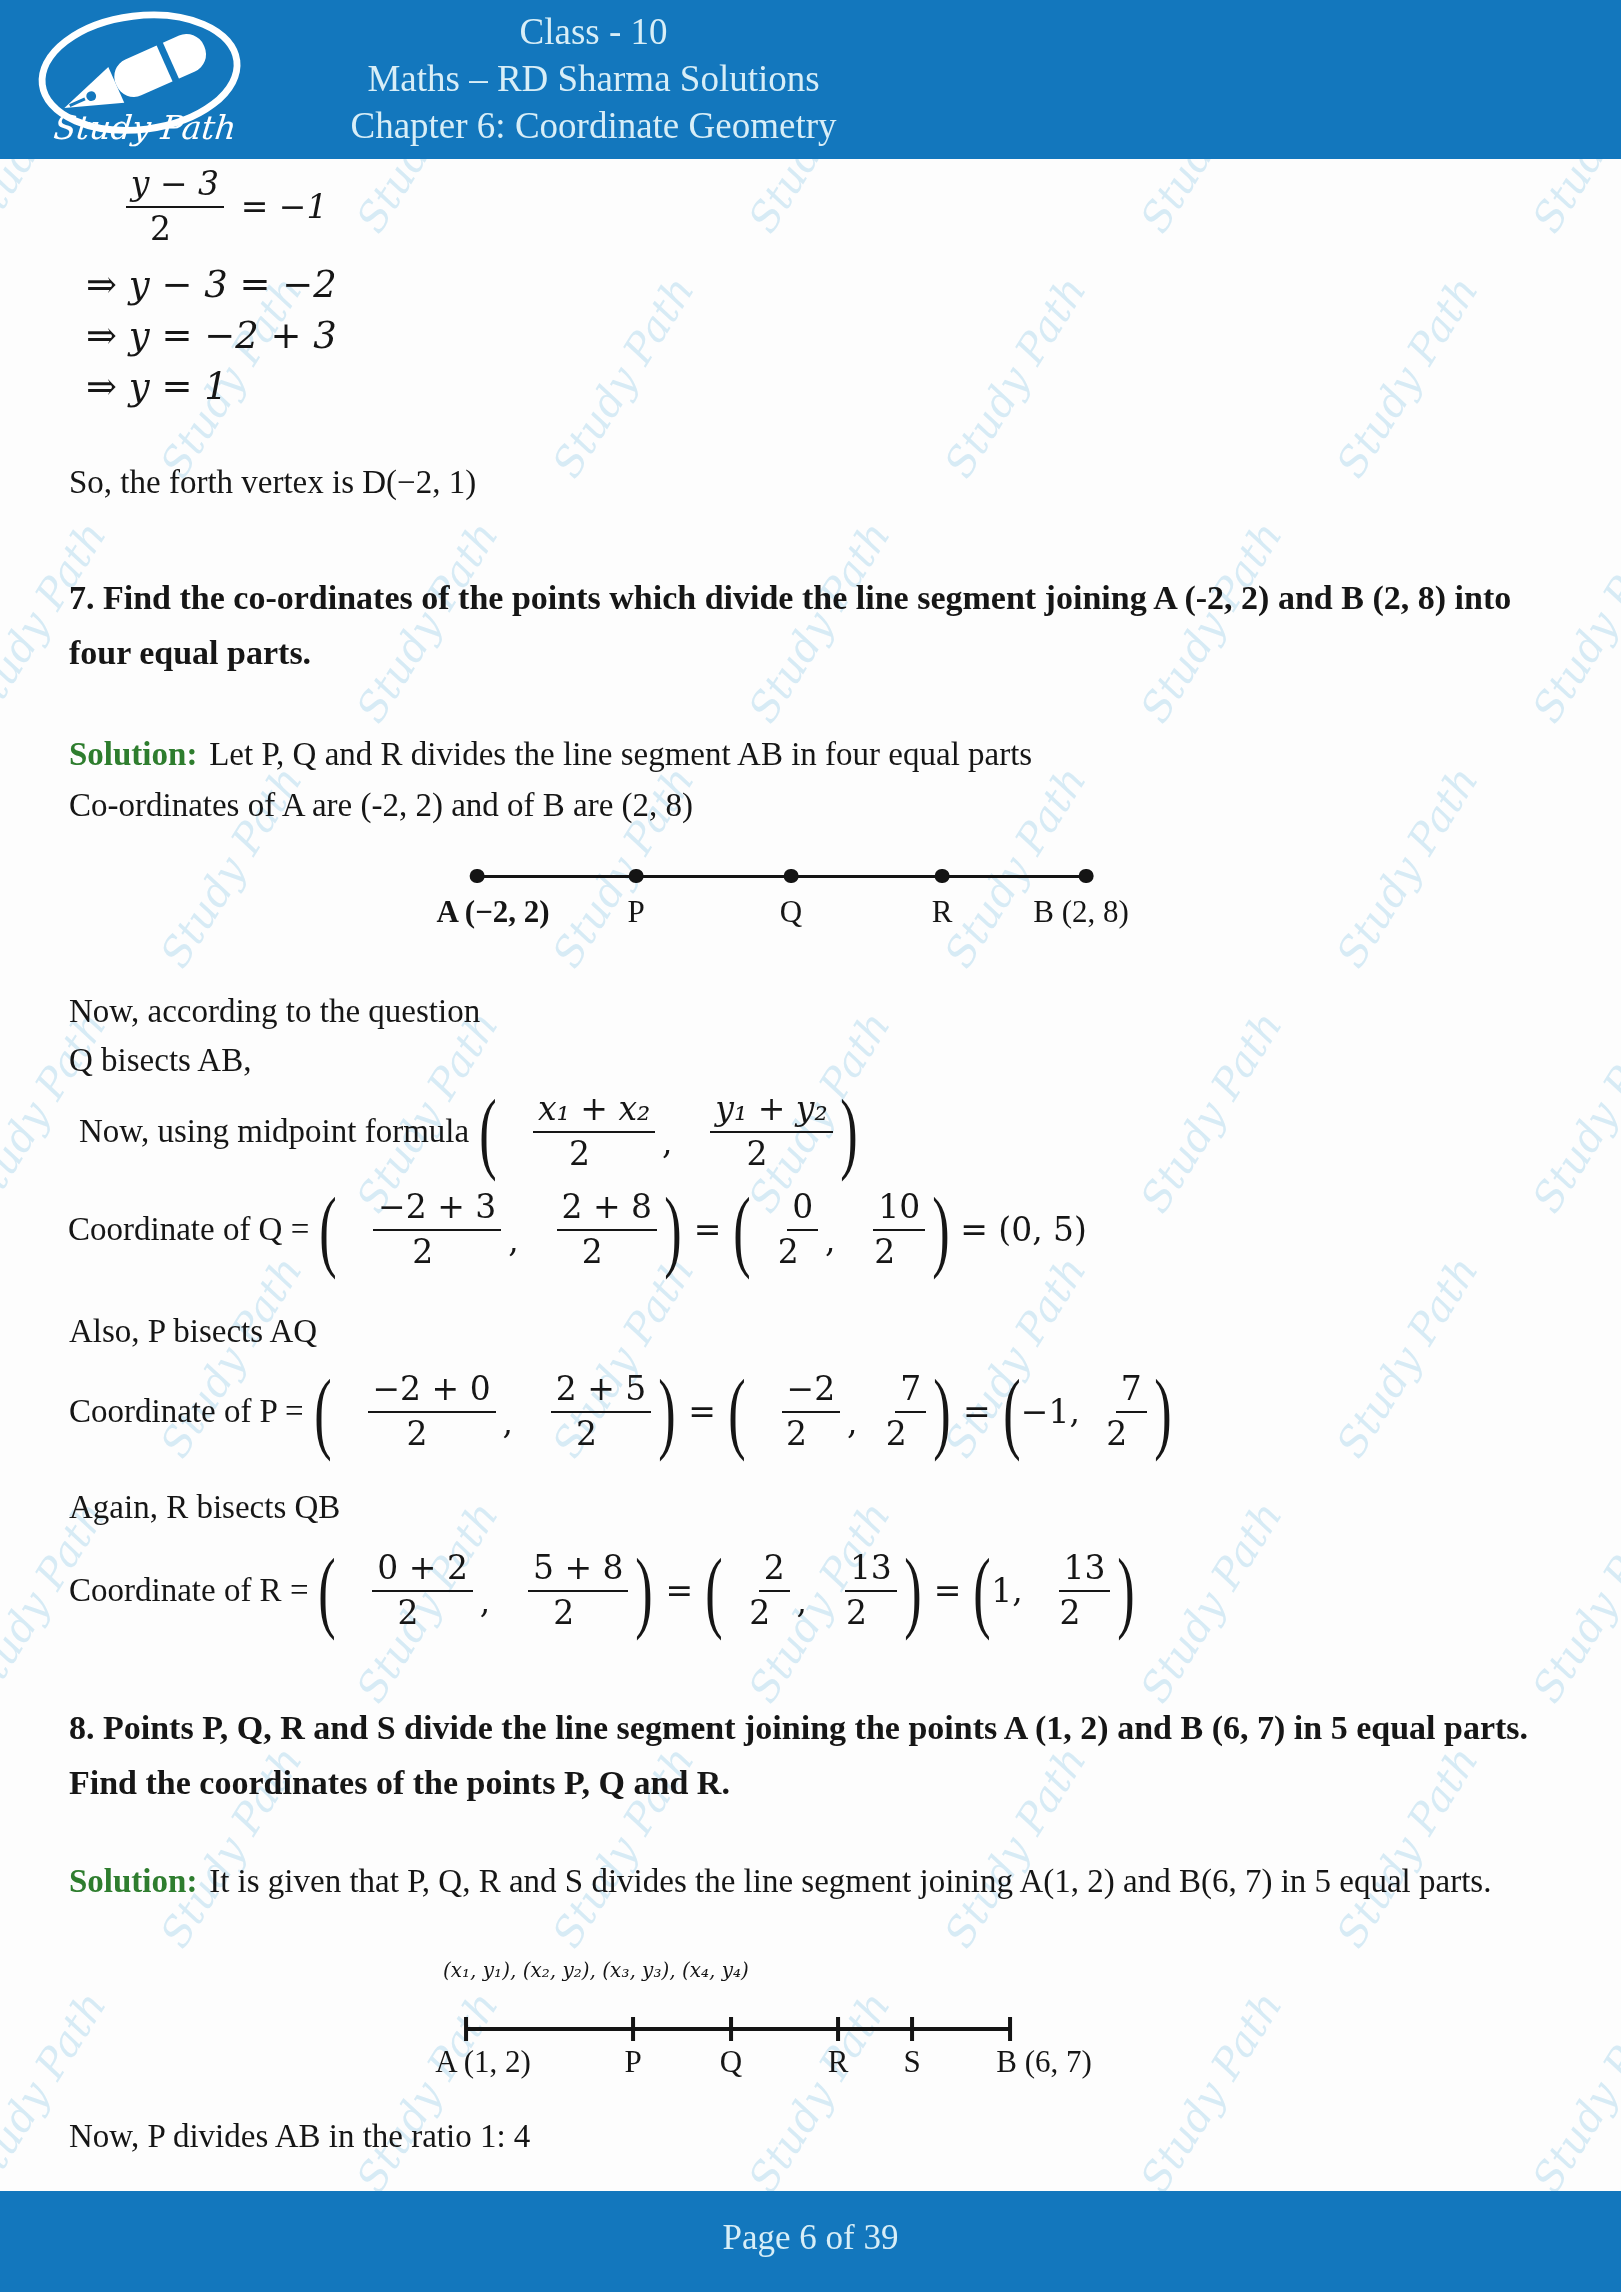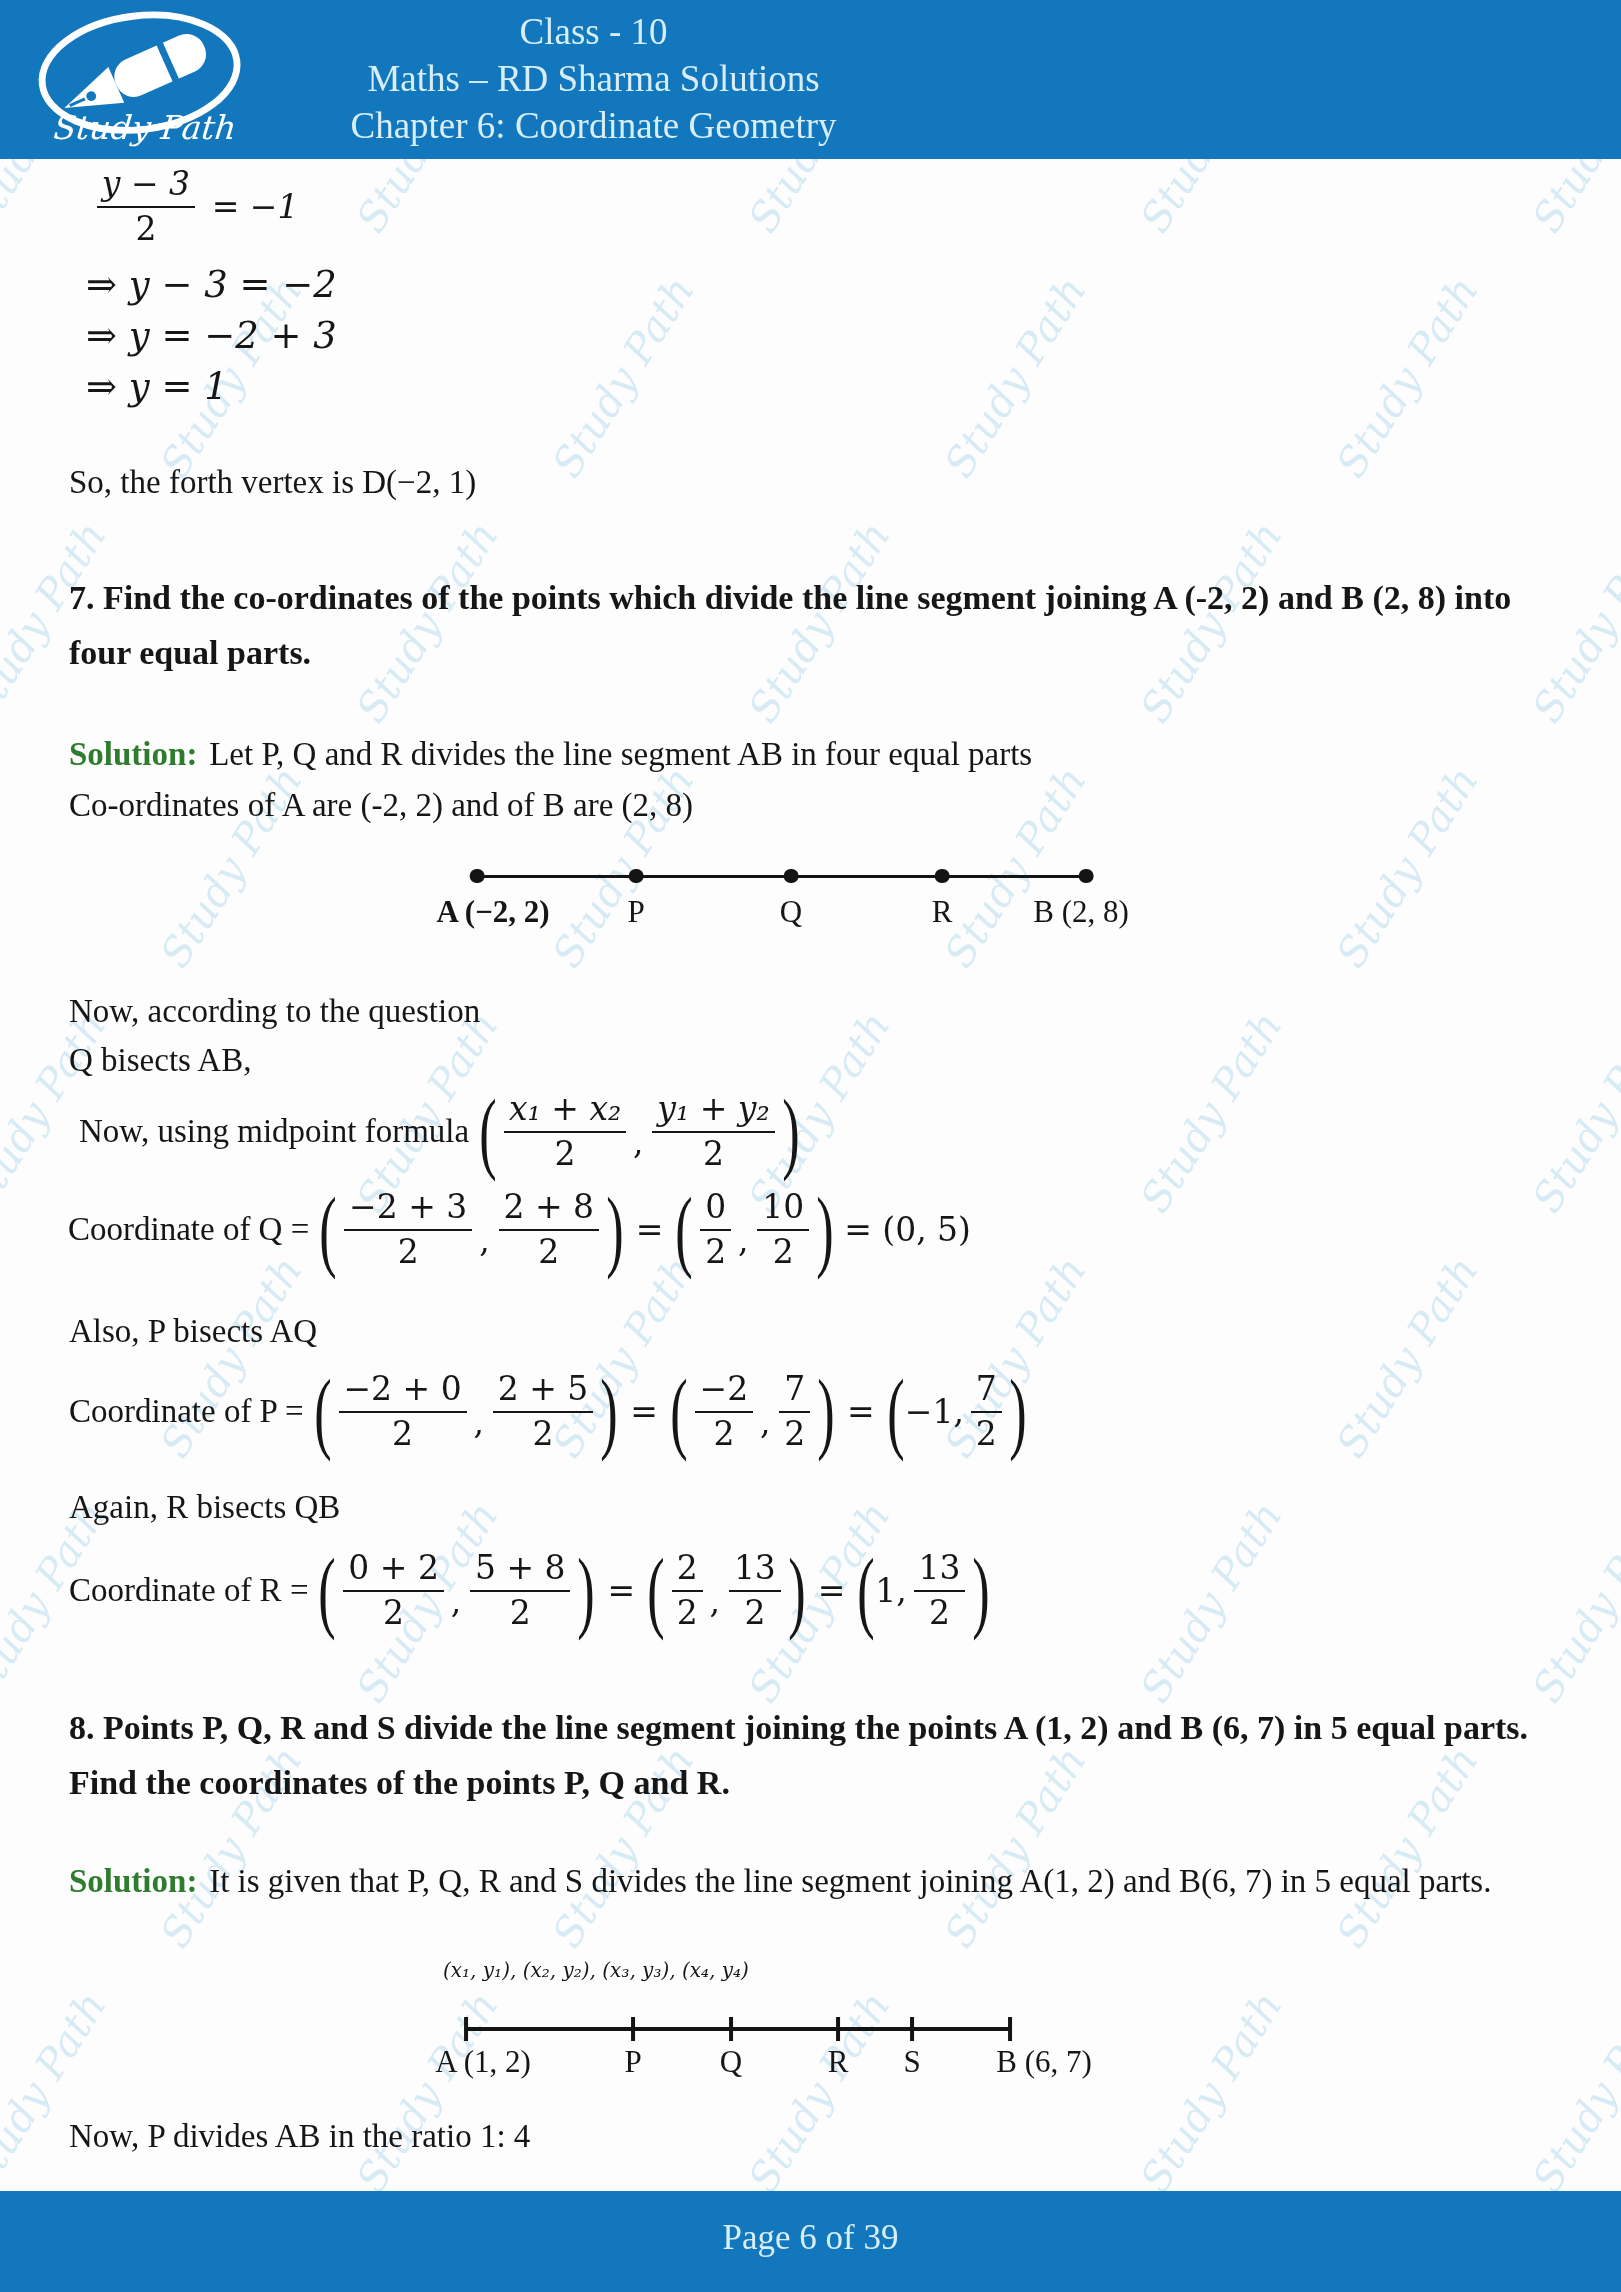--- a/index.html
+++ b/index.html
@@ -35,21 +35,21 @@
   .qhead { font-size:34px; font-weight:700; line-height:1.62; white-space:normal; }
   .sol { color:var(--solution-green,#2e7d2e); font-weight:700; margin-right:11.8px;margin-top:40px; }
   .it { font-style:italic; }
   
   .mathrow { display:flex; align-items:center; z-index:1; position:absolute;
              font-family:"DejaVu Serif","Liberation Serif",serif; font-size:33px; }
   .eqline { position:absolute; z-index:1; font-family:"DejaVu Serif","Liberation Serif",serif;
             font-size:37px; font-style:italic; white-space:nowrap; }
   .frac { display:inline-flex; flex-direction:column; align-items:center;
           margin:0 6.9px; line-height:1.18; }
-  .frac .num { padding:0 4.9px 2px; border-bottom:2.9px solid #161616; }
+  .frac .num { padding:0 4.9px 2px; border-bottom:2.9px solid #161616;margin-left:29px; }
   .frac .den { padding-top:2px; }
   .bigp { font-size:90px; line-height:.85; transform:scaleX(.58);
           margin:0 -5.9px; font-family:"Liberation Serif",serif; font-weight:400; }
   .fcomma { align-self:flex-end; margin:0 2px 11.8px 0; }
   .eqsign { margin:0 11.8px; }
   .mlabel { margin-right:9.8px; white-space:nowrap; }
   .mtail { margin-left:9.8px; white-space:nowrap; }
   
   .diagram { position:absolute; z-index:1; }
   .dline { position:absolute; height:3.9px; background:#141414; }

